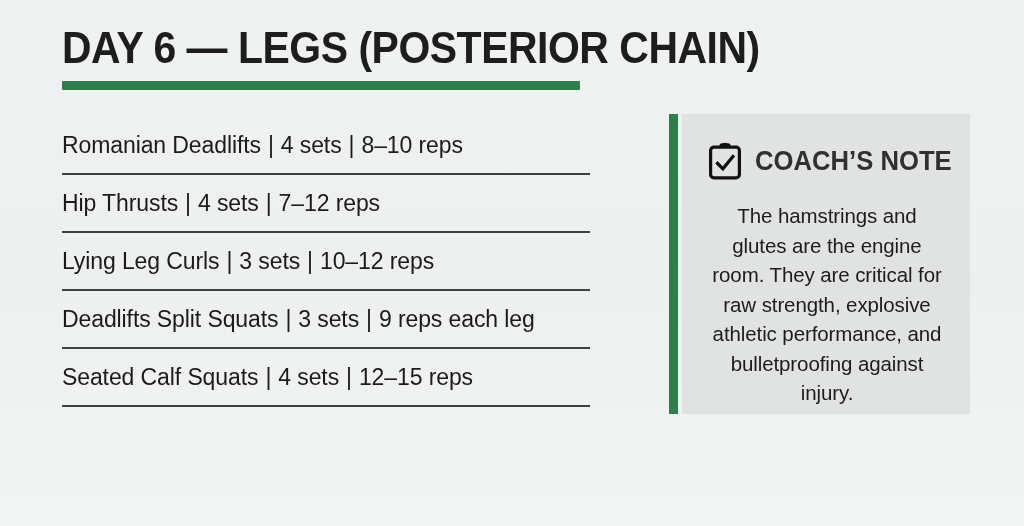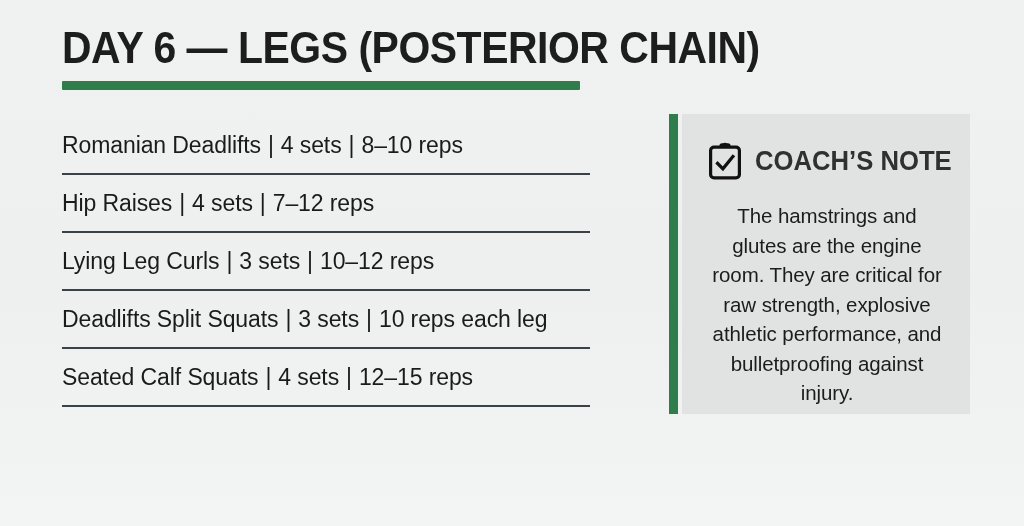--- a/index.html
+++ b/index.html
@@ -152,29 +152,29 @@
 
     <div class="title-rule"></div>
 
     <ul class="exercise-list">
 
       <li class="exercise-row">
         <span class="exercise-text"><span>Romanian Deadlifts</span><span class="sep">|</span><span>4 sets</span><span class="sep">|</span><span>8–10 reps</span></span>
       </li>
 
       <li class="exercise-row">
-        <span class="exercise-text"><span>Hip Raises</span><span class="sep">|</span><span>4 sets</span><span class="sep">|</span><span>7–12 reps</span></span>
+        <span class="exercise-text"><span>Hip Thrusts</span><span class="sep">|</span><span>4 sets</span><span class="sep">|</span><span>7–12 reps</span></span>
       </li>
 
       <li class="exercise-row">
         <span class="exercise-text"><span>Lying Leg Curls</span><span class="sep">|</span><span>3 sets</span><span class="sep">|</span><span>10–12 reps</span></span>
       </li>
 
       <li class="exercise-row">
-        <span class="exercise-text"><span>Deadlifts Split Squats</span><span class="sep">|</span><span>3 sets</span><span class="sep">|</span><span>10 reps each leg</span></span>
+        <span class="exercise-text"><span>Deadlifts Split Squats</span><span class="sep">|</span><span>3 sets</span><span class="sep">|</span><span>9 reps each leg</span></span>
       </li>
 
       <li class="exercise-row">
         <span class="exercise-text"><span>Seated Calf Squats</span><span class="sep">|</span><span>4 sets</span><span class="sep">|</span><span>12–15 reps</span></span>
       </li>
 
     </ul>
   </div>
 
   <div class="note-wrap">

